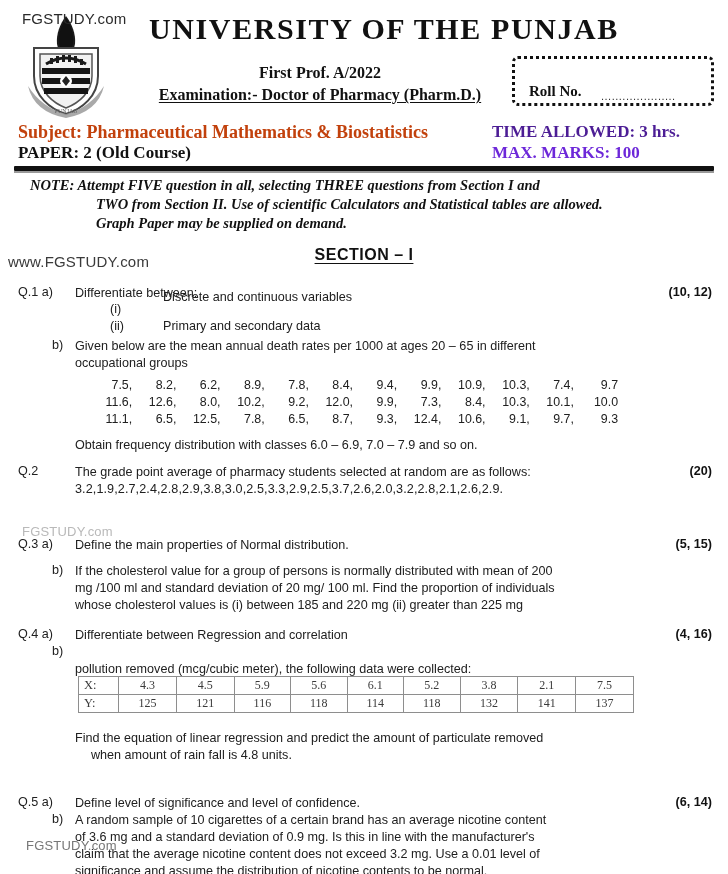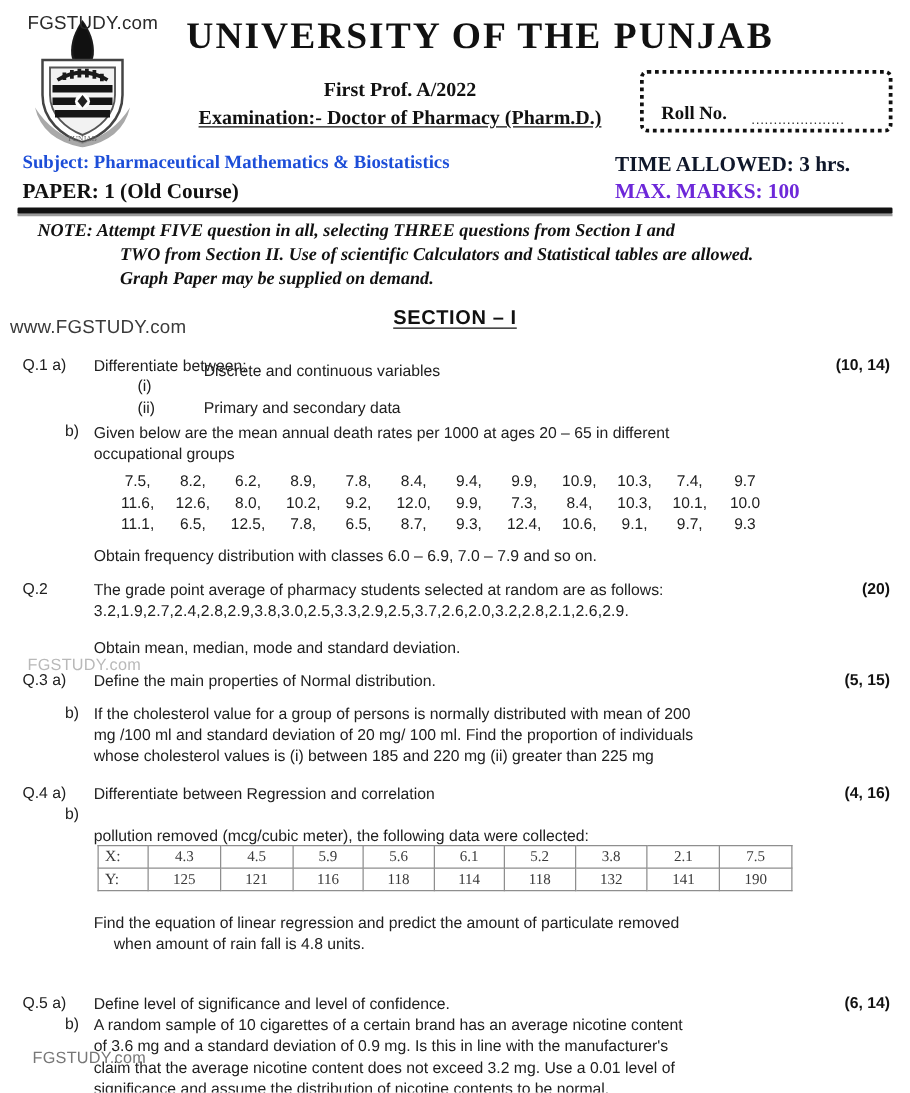--- a/index.html
+++ b/index.html
@@ -33,25 +33,25 @@
 
   
   .rollbox{position:absolute;left:512px;top:56px;width:202px;height:50px;
      border:3px dotted #111;border-radius:6px;box-sizing:border-box;}
   .rollbox .rl{position:absolute;left:14px;top:24px;
      font-family:"Liberation Serif",serif;font-weight:bold;font-size:15px;color:#111;}
   .rollbox .dots{position:absolute;left:86px;top:31px;font-size:11px;color:#333;
      letter-spacing:.5px;}
 
   .subject{position:absolute;left:18px;top:122px;
-     font-family:"Liberation Serif",serif;font-weight:bold;font-size:15px;color:#1d4ed8;}
+     font-family:"Liberation Serif",serif;font-weight:bold;font-size:18px;color:#c2410c;}
   .paper{position:absolute;left:18px;top:143px;
      font-family:"Liberation Serif",serif;font-weight:bold;font-size:17px;color:#111;}
   .time{position:absolute;left:492px;top:122px;
-     font-family:"Liberation Serif",serif;font-weight:bold;font-size:17px;color:#0f172a;}
+     font-family:"Liberation Serif",serif;font-weight:bold;font-size:17px;color:#4c1d95;}
   .marks{position:absolute;left:492px;top:143px;
      font-family:"Liberation Serif",serif;font-weight:bold;font-size:17px;color:#6d28d9;}
 
   .rule{position:absolute;left:14px;top:166px;width:700px;height:5px;
      background:#111;border-radius:1px;}
   .rule:after{content:"";position:absolute;left:0;top:5px;width:700px;height:2px;
      background:#9a9a9a;}
 
   
   .note{position:absolute;left:30px;top:176px;width:670px;
@@ -67,21 +67,21 @@
   .qno{position:absolute;font-size:12.6px;color:#202020;white-space:nowrap;}
   .marksval{position:absolute;right:16px;font-weight:bold;font-size:12.6px;color:#111;}
   .body{position:absolute;left:75px;font-size:12.6px;line-height:17.5px;color:#202020;}
   .sub{position:absolute;left:52px;font-size:12.6px;color:#202020;}
   .roman{position:absolute;left:110px;font-size:12.6px;color:#202020;}
   .romtxt{position:absolute;left:163px;font-size:12.6px;color:#202020;}
 
   
   .datarow{position:absolute;left:88px;font-size:12.4px;color:#202020;
      display:flex;width:530px;}
-  .datarow span{flex:1 1 0;text-align:center;}
+  .datarow span{flex:1 1 0;text-align:right;}
 
   
   .xytable{position:absolute;left:78px;top:676px;width:556px;
      border-collapse:collapse;font-family:"Liberation Serif",serif;font-size:12px;color:#333;}
   .xytable td{border:1px solid #8e8e8e;height:17px;text-align:center;padding:0;
      color:#3a3a3a;}
   .xytable td.lbl{width:34px;text-align:left;padding-left:5px;font-size:12.5px;}
 
   .gpa{position:absolute;left:75px;font-size:12.6px;letter-spacing:.1px;color:#202020;}
 </style>
@@ -121,37 +121,37 @@
   <div class="uni-title">UNIVERSITY OF THE PUNJAB</div>
   <div class="first-prof">First Prof.   A/2022</div>
   <div class="exam-line">Examination:- Doctor of Pharmacy (Pharm.D.)</div>
 
   <div class="rollbox">
     <span class="rl">Roll No.</span>
     <span class="dots">.....................</span>
   </div>
 
   <div class="subject">Subject: Pharmaceutical Mathematics &amp; Biostatistics</div>
-  <div class="paper">PAPER: 1  (Old Course)</div>
+  <div class="paper">PAPER: 2  (Old Course)</div>
   <div class="time">TIME ALLOWED: 3 hrs.</div>
   <div class="marks">MAX. MARKS: 100</div>
 
   <div class="rule"></div>
 
   <div class="note">
     <span class="nlab">NOTE:</span>
     <span>Attempt FIVE question in all, selecting THREE questions from Section I and</span>
     <span class="l2">TWO from Section II. Use of scientific Calculators and Statistical tables are allowed.</span>
     <span class="l3">Graph Paper may be supplied on demand.</span>
   </div>
 
   <div class="section">SECTION – I</div>
 
   <div class="qno" style="left:18px;top:285px;">Q.1 a)</div>
-  <div class="marksval" style="top:285px;">(10, 14)</div>
+  <div class="marksval" style="top:285px;">(10, 12)</div>
   <div class="body" style="top:285px;">Differentiate between:</div>
 
   <div class="roman" style="top:302px;">(i)</div>
   <div class="romtxt" style="top:290px;">Discrete and continuous variables</div>
   <div class="roman" style="top:319px;">(ii)</div>
   <div class="romtxt" style="top:319px;">Primary and secondary data</div>
 
   <div class="sub" style="top:338px;">b)</div>
   <div class="body" style="top:338px;">Given below are the mean annual death rates per 1000 at ages 20 – 65 in different</div>
   <div class="body" style="top:355px;">occupational groups</div>
@@ -198,21 +198,20 @@
     <span>9.7,</span>
     <span>9.3</span>
   </div>
 
   <div class="body" style="top:437px;">Obtain frequency distribution with classes 6.0 – 6.9, 7.0 – 7.9 and so on.</div>
 
   <div class="qno" style="left:18px;top:464px;">Q.2</div>
   <div class="marksval" style="top:464px;">(20)</div>
   <div class="body" style="top:464px;">The grade point average of pharmacy students selected at random are as follows:</div>
   <div class="gpa" style="top:482px;">3.2,1.9,2.7,2.4,2.8,2.9,3.8,3.0,2.5,3.3,2.9,2.5,3.7,2.6,2.0,3.2,2.8,2.1,2.6,2.9.</div>
-  <div class="body" style="top:510px;">Obtain mean, median, mode and standard deviation.</div>
 
   <div class="qno" style="left:18px;top:537px;">Q.3 a)</div>
   <div class="marksval" style="top:537px;">(5, 15)</div>
   <div class="body" style="top:537px;">Define the main properties of Normal distribution.</div>
   <div class="sub" style="top:563px;">b)</div>
   <div class="body" style="top:563px;">If the cholesterol value for a group of persons is normally distributed with mean of 200</div>
   <div class="body" style="top:580px;">mg /100 ml and standard deviation of 20 mg/ 100 ml. Find the proportion of individuals</div>
   <div class="body" style="top:597px;">whose cholesterol values is (i) between 185 and 220 mg (ii) greater than 225 mg</div>
 
   <div class="qno" style="left:18px;top:627px;">Q.4 a)</div>
@@ -238,21 +237,21 @@
     <tr>
       <td class="lbl">Y:</td>
       <td>125</td>
       <td>121</td>
       <td>116</td>
       <td>118</td>
       <td>114</td>
       <td>118</td>
       <td>132</td>
       <td>141</td>
-      <td>190</td>
+      <td>137</td>
     </tr>
   </tbody>
     </table>
 
   <div class="body" style="top:730px;">Find the equation of linear regression and predict the amount of particulate removed</div>
   <div class="body" style="top:747px;margin-left:16px;">when amount of rain fall is 4.8 units.</div>
 
   <div class="qno" style="left:18px;top:795px;">Q.5 a)</div>
   <div class="marksval" style="top:795px;">(6, 14)</div>
   <div class="body" style="top:795px;">Define level of significance and level of confidence.</div>

